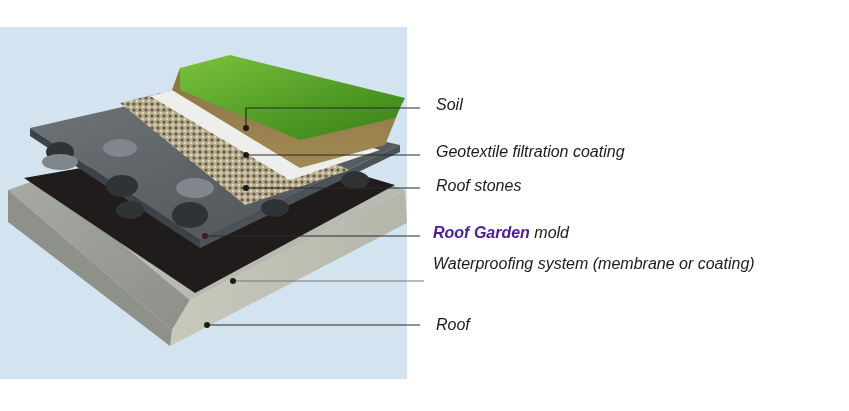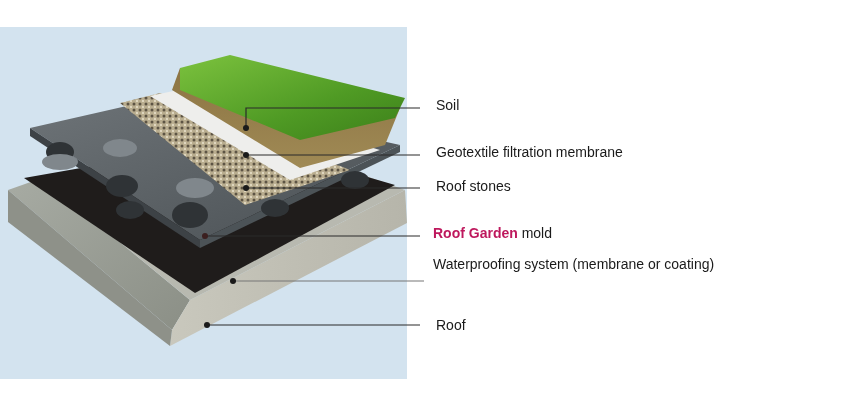--- a/index.html
+++ b/index.html
@@ -1,21 +1,21 @@
 <!DOCTYPE html>
 <html><head>
 <meta charset="utf-8">
 <style>
   html, body { margin: 0; padding: 0; background: #ffffff; }
   body { width: 849px; height: 411px; position: relative; overflow: hidden;
          font-family: "Liberation Sans", sans-serif; }
   .panel { position: absolute; left: 0; top: 27px; width: 407px; height: 352px; background: #d3e3ef; }
   svg.art { position: absolute; left: 0; top: 0; width: 849px; height: 411px; }
-  .label { position: absolute; left: 436px; font-size: 14px; color: #1a1a1a; white-space: nowrap; line-height: 16px; }
-  .label .brand { color: #be185d; font-weight: bold; }
+  .label { position: absolute; left: 436px; font-size: 16px; color: #1a1a1a; white-space: nowrap; line-height: 16px; font-style: italic; }
+  .label .brand { color: #4c1d95; font-weight: bold; }
 </style>
 </head>
 <body>
 
 <div class="panel"></div>
 
 <svg class="art" viewBox="0 0 849 411">
   <defs>
     <linearGradient id="gConcreteL" x1="0" y1="0" x2="1" y2="1">
       <stop offset="0" stop-color="#a7aba3"></stop>
@@ -93,21 +93,21 @@
     <circle cx="205" cy="236" r="3" fill="#3b1f1f"></circle>
     <circle cx="233" cy="281" r="3"></circle>
     <circle cx="207" cy="325" r="3"></circle>
   </g>
 </svg>
 
 <div class="label" style="top:97px">
   <span>Soil</span>
 </div>
 <div class="label" style="top:144px">
-  <span>Geotextile filtration membrane</span>
+  <span>Geotextile filtration coating</span>
 </div>
 <div class="label" style="top:178px">
   <span>Roof stones</span>
 </div>
 <div class="label" style="top:225px;left:433px">
   <span class="brand">Roof Garden</span><span style="white-space:pre"> mold</span>
 </div>
 <div class="label" style="top:256px;left:433px">
   <span>Waterproofing system (membrane or coating)</span>
 </div>

